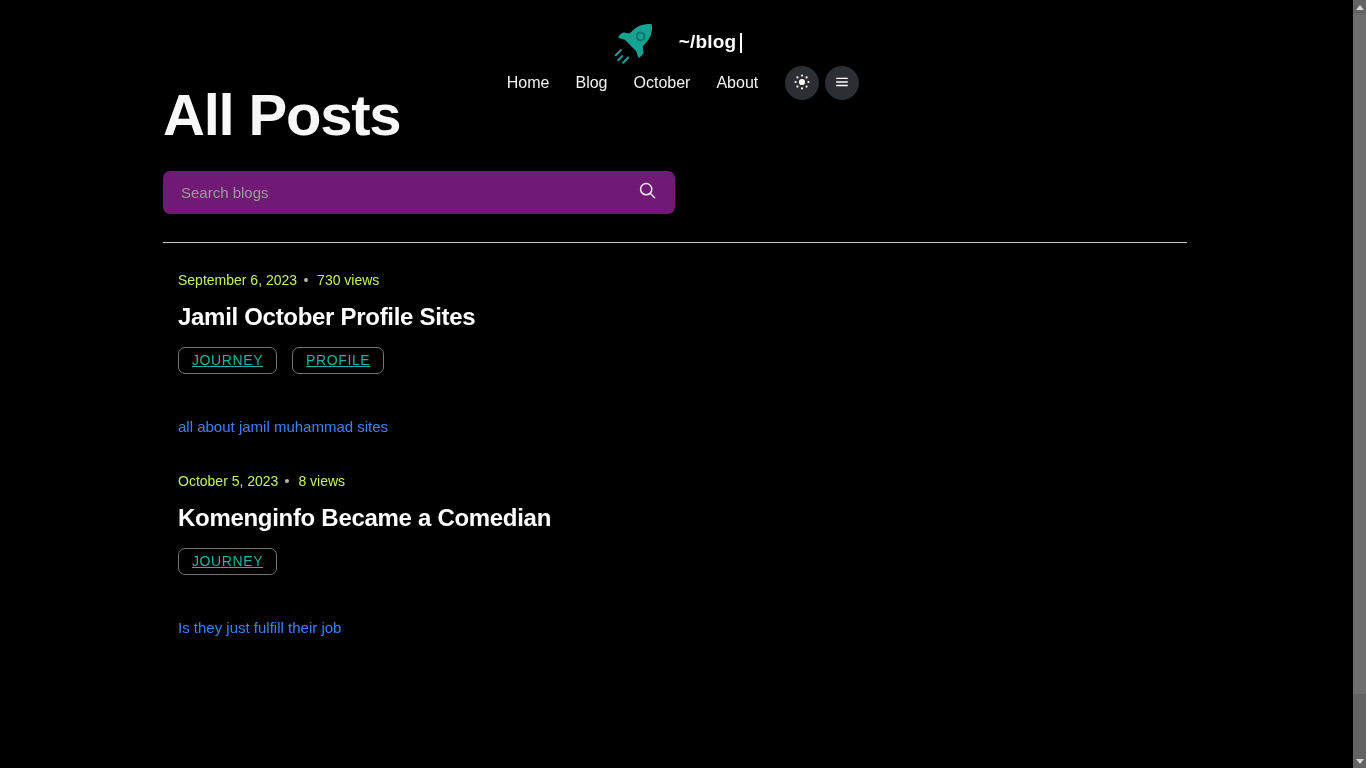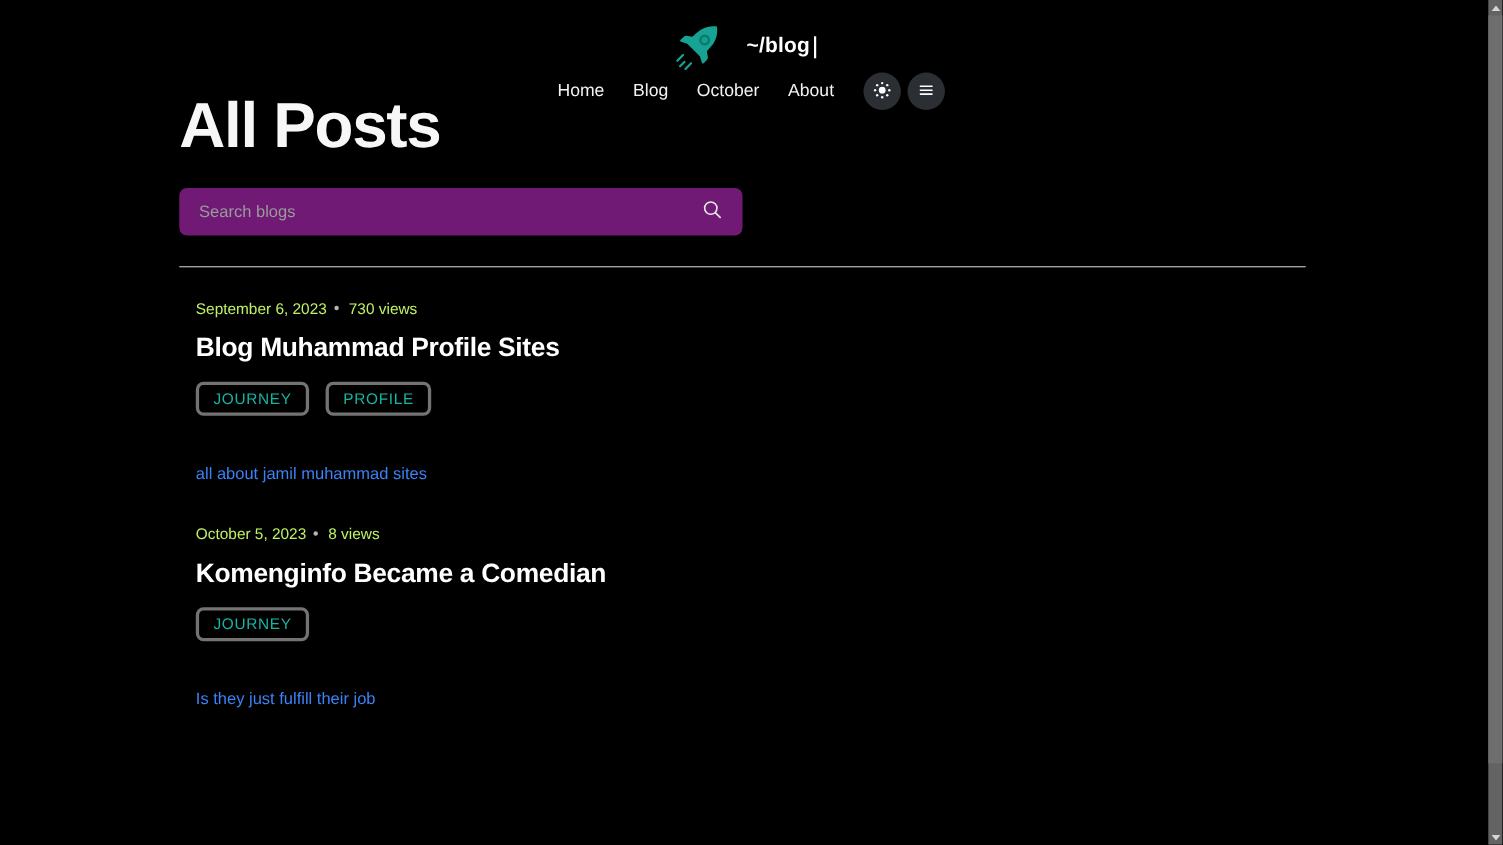--- a/index.html
+++ b/index.html
@@ -181,29 +181,30 @@
     cursor: pointer;
   }
 
   .tag-row {
     margin-top: 16px;
     display: flex;
     gap: 15px;
   }
 
   .tag {
-    border: 3px solid #737373;
+    border: 1px solid #737373;
     color: #17b5a1;
     border-radius: 7px;
     font-size: 14px;
     letter-spacing: 0.6px;
     padding: 5px 13px 6px;
     line-height: 1;
     cursor: pointer;
     background: transparent;
+    text-decoration: underline;
   }
 
   .post-desc {
     margin-top: 44px;
     font-size: 15px;
     color: #3b82f6;
   }
 
   
   .scrollbar {
@@ -323,21 +324,21 @@
     <div class="divider"></div>
 
     <section class="post-list">
 
       <article class="post">
         <div class="post-meta">
           <span>September 6, 2023</span>
           <span class="meta-dot"></span>
           <span>730 views</span>
         </div>
-        <h2 class="post-title">Blog Muhammad Profile Sites</h2>
+        <h2 class="post-title">Jamil October Profile Sites</h2>
         <div class="tag-row">
           <span class="tag">JOURNEY</span>
           <span class="tag">PROFILE</span>
         </div>
         <p class="post-desc">all about jamil muhammad sites</p>
       </article>
 
       <article class="post">
         <div class="post-meta">
           <span>October 5, 2023</span>

